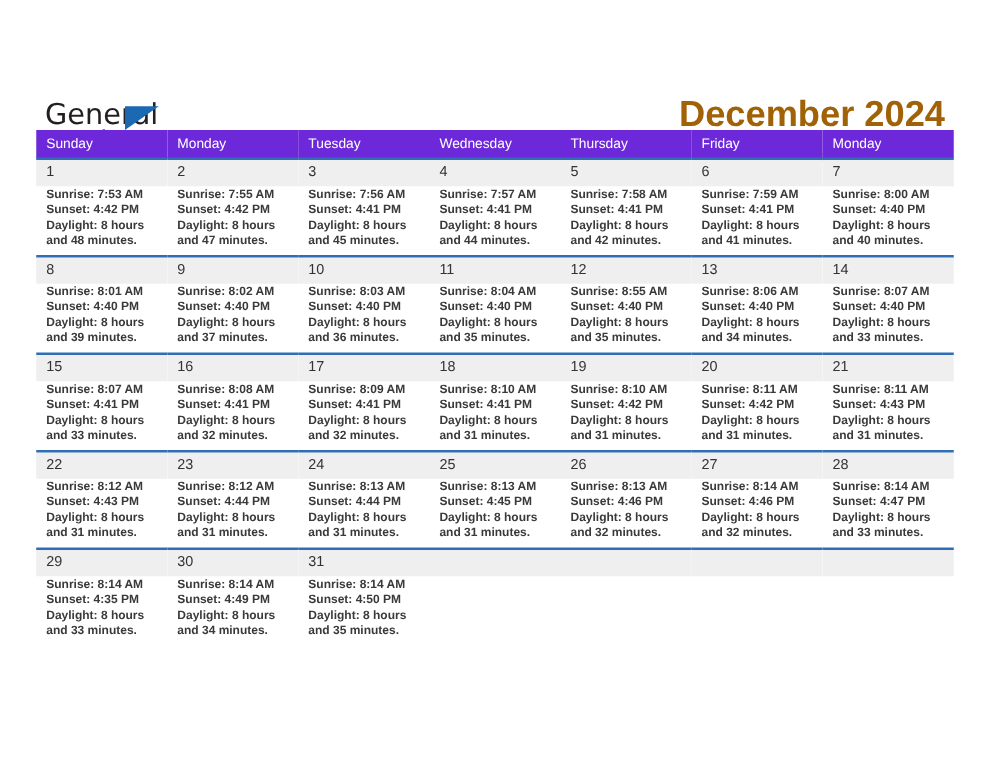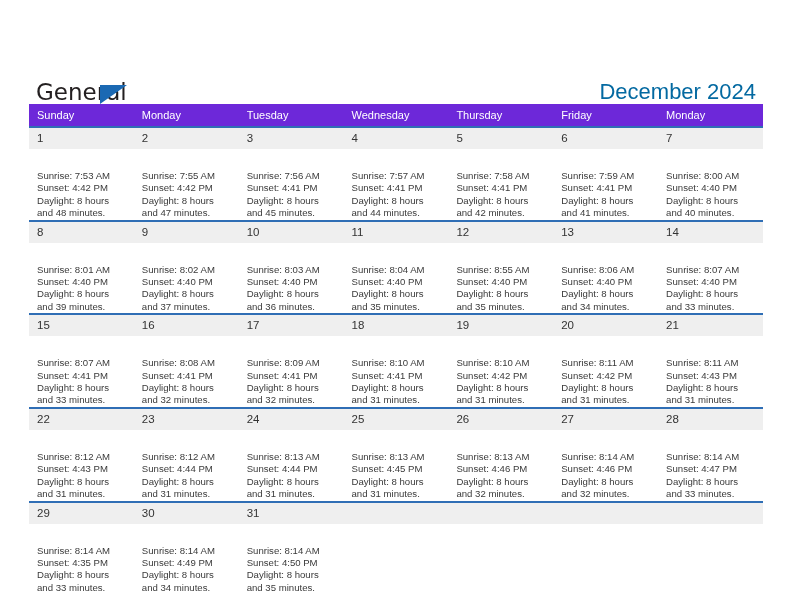--- a/index.html
+++ b/index.html
@@ -66,23 +66,23 @@
     line-height: 24px;
   }
 
   .title-block {
     position: absolute;
     right: 36px;
     top: 30px;
     text-align: right;
   }
   .cal-title {
-    font-size: 22px;
-    font-weight: normal;
-    color: #0369a1;
+    font-size: 29px;
+    font-weight: bold;
+    color: #a16207;
     line-height: 36px;
     white-space: nowrap;
   }
   .cal-subtitle {
     font-size: 13.5px;
     color: #1c1c1c;
     line-height: 20px;
     margin-top: 6px;
     white-space: nowrap;
   }
@@ -122,24 +122,25 @@
     font-size: 11.5px;
     color: #333333;
     padding: 4px 0 4px 8px;
     height: 13px;
     line-height: 13px;
   }
   .daynum.empty {
     color: transparent;
   }
   .details {
-    padding: 21px 6px 0 8px;
+    padding: 1px 6px 0 8px;
     font-size: 9.6px;
     line-height: 12.4px;
     color: #3a3a3a;
+    font-weight: bold;
   }
   .details div {
     white-space: nowrap;
   }
 </style>
 </head>
 <body>
 
 <div class="page">
 

